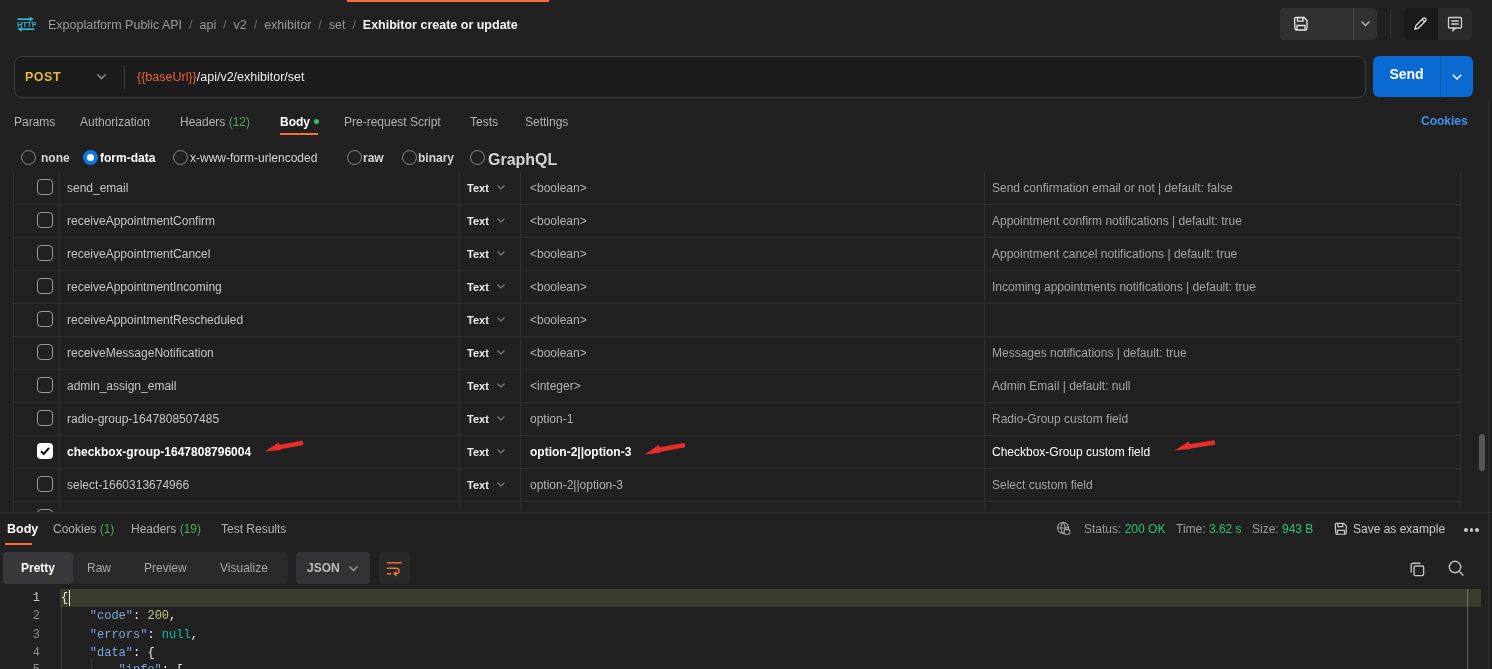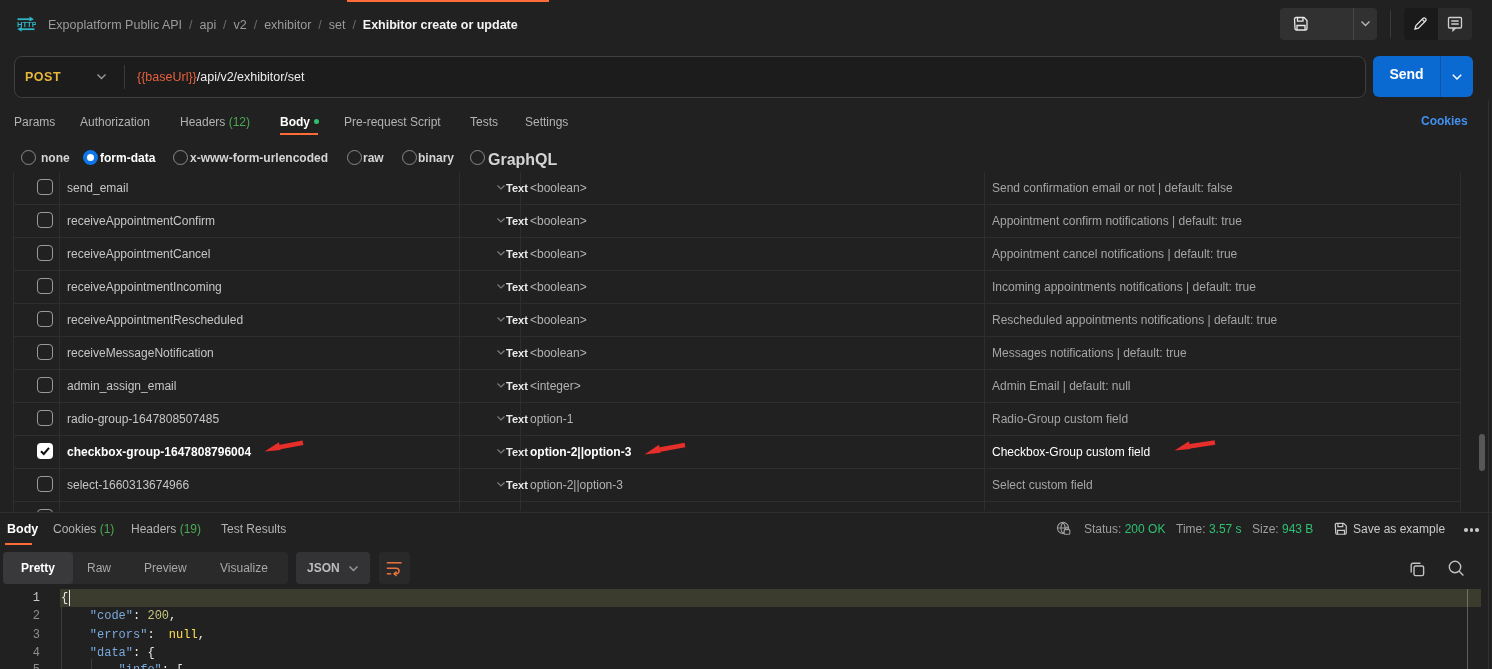--- a/index.html
+++ b/index.html
@@ -2,27 +2,27 @@
 <html><head>
 <meta charset="utf-8">
 <style>
   * { margin:0; padding:0; box-sizing:border-box; }
   html,body { width:1492px; height:669px; background:#212121; overflow:hidden;
     font-family:"Liberation Sans", sans-serif; }
   .abs { position:absolute; }
   #stage { position:relative; width:1492px; height:669px; }
   .cb { position:absolute; left:37px; width:16px; height:16px; border:1.5px solid #9a9a9a; border-radius:4px; }
   .key { position:absolute; left:67px; font-size:12px; color:#c6c6c6; white-space:nowrap; }
-  .typ { position:absolute; left:467px; font-size:11px; font-weight:bold; color:#ececec;margin-left:39px; }
+  .typ { position:absolute; left:467px; font-size:11px; font-weight:bold; color:#ececec; }
   .tch { position:absolute; left:496px; }
   .val { position:absolute; left:530px; font-size:12px; color:#b3b3b3; white-space:nowrap; }
   .dsc { position:absolute; left:992px; font-size:12px; color:#a5a5a5; white-space:nowrap; }
   .ln { position:absolute; width:40px; text-align:right; font:12px "Liberation Mono", monospace; color:#8f8f8f; }
   .cl { position:absolute; left:61px; font:12px "Liberation Mono", monospace; color:#e8e8e8; white-space:pre; }
-  .k { color:#7ba9dc; } .n { color:#c6c77e; } .u { color:#fde047;margin-left:7px; }
+  .k { color:#7ba9dc; } .n { color:#c6c77e; } .u { color:#14b8a6; }
 </style>
 </head>
 <body>
 <div id="stage">
 
   <div class="abs" style="left:347px;top:0;width:202px;height:2px;background:#ff6c37;"></div>
 
   <svg class="abs" style="left:16px;top:15px;" width="20" height="19" viewBox="0 0 20 19">
     <g stroke="#2eb4c5" fill="none" stroke-width="1.8">
       <path d="M1.5 4.2 H15"></path>
@@ -85,21 +85,21 @@
   <div class="abs" style="left:344px;top:115px;font-size:12px;color:#b3b3b3;">Pre-request Script</div>
   <div class="abs" style="left:470px;top:115px;font-size:12px;color:#b3b3b3;">Tests</div>
   <div class="abs" style="left:525px;top:115px;font-size:12px;color:#b3b3b3;">Settings</div>
   <div class="abs" style="left:1421px;top:114px;font-size:12px;font-weight:600;color:#4090f0;">Cookies</div>
 
   <div class="abs" style="left:21px;top:150px;width:15px;height:15px;border-radius:50%;border:1.5px solid #8a8a8a;"></div>
   <div class="abs" style="left:41px;top:151px;font-size:12px;font-weight:600;color:#d4d4d4;">none</div>
   <div class="abs" style="left:83px;top:150px;width:15px;height:15px;border-radius:50%;background:#fff;border:4.6px solid #0d76e8;"></div>
   <div class="abs" style="left:100px;top:151px;font-size:12px;font-weight:600;color:#fff;">form-data</div>
   <div class="abs" style="left:173px;top:150px;width:15px;height:15px;border-radius:50%;border:1.5px solid #8a8a8a;"></div>
-  <div class="abs" style="left:190px;top:151px;font-size:12px;font-weight:700;color:#d4d4d4;">x-www-form-urlencoded</div>
+  <div class="abs" style="left:190px;top:151px;font-size:12px;font-weight:400;color:#d4d4d4;">x-www-form-urlencoded</div>
   <div class="abs" style="left:347px;top:150px;width:15px;height:15px;border-radius:50%;border:1.5px solid #8a8a8a;"></div>
   <div class="abs" style="left:363px;top:151px;font-size:12px;font-weight:600;color:#d4d4d4;">raw</div>
   <div class="abs" style="left:402px;top:150px;width:15px;height:15px;border-radius:50%;border:1.5px solid #8a8a8a;"></div>
   <div class="abs" style="left:418px;top:151px;font-size:12px;font-weight:600;color:#d4d4d4;">binary</div>
   <div class="abs" style="left:470px;top:150px;width:15px;height:15px;border-radius:50%;border:1.5px solid #8a8a8a;"></div>
   <div class="abs" style="left:488px;top:151px;font-size:16px;font-weight:600;color:#d4d4d4;">GraphQL</div>
 
   <div id="tbl" class="abs" style="left:0;top:171px;width:1492px;height:341px;overflow:hidden;">
 
     <div class="abs" style="left:13px;top:1px;width:1px;height:339px;background:#2e2e2e;"></div>
@@ -154,21 +154,20 @@
       </svg>
       <div class="val" style="top:108.5px;">&lt;boolean&gt;</div>
       <div class="dsc" style="top:108.5px;">Incoming appointments notifications | default: true</div>
     <div class="cb" style="top:140px;"></div>
     <div class="key" style="top:141.5px;">receiveAppointmentRescheduled</div>
       <div class="typ" style="top:142.5px;">Text</div>
       <svg class="tch" style="top:145px;" width="10" height="7" viewBox="0 0 10 7">
         <path d="M1.5 1.5 L5 5 L8.5 1.5" stroke="#7d7d7d" stroke-width="1.2" fill="none"></path>
       </svg>
       <div class="val" style="top:141.5px;">&lt;boolean&gt;</div>
-      <div class="dsc" style="top:141.5px;">Rescheduled appointments notifications | default: true</div>
     <div class="cb" style="top:173px;"></div>
     <div class="key" style="top:174.5px;">receiveMessageNotification</div>
       <div class="typ" style="top:175.5px;">Text</div>
       <svg class="tch" style="top:178px;" width="10" height="7" viewBox="0 0 10 7">
         <path d="M1.5 1.5 L5 5 L8.5 1.5" stroke="#7d7d7d" stroke-width="1.2" fill="none"></path>
       </svg>
       <div class="val" style="top:174.5px;">&lt;boolean&gt;</div>
       <div class="dsc" style="top:174.5px;">Messages notifications | default: true</div>
     <div class="cb" style="top:206px;"></div>
     <div class="key" style="top:207.5px;">admin_assign_email</div>
@@ -231,21 +230,21 @@
   <div class="abs" style="left:131px;top:522px;font-size:12px;color:#b3b3b3;">Headers <span style="color:#4ca854;">(19)</span></div>
   <div class="abs" style="left:221px;top:522px;font-size:12px;color:#b3b3b3;">Test Results</div>
 
   <svg class="abs" style="left:1056px;top:521px;" width="15" height="15" viewBox="0 0 15 15" fill="none" stroke="#9d9d9d" stroke-width="1.1">
     <circle cx="7" cy="7" r="5.6"></circle>
     <path d="M1.4 7 h11.2 M7 1.4 a8.5 8.5 0 0 1 0 11.2 M7 1.4 a8.5 8.5 0 0 0 0 11.2"></path>
     <rect x="8.2" y="8.6" width="5.6" height="4.6" rx="0.8" fill="#212121" stroke="#9d9d9d"></rect>
     <path d="M9.6 8.6 v-1.2 a1.4 1.4 0 0 1 2.8 0 v1.2"></path>
   </svg>
   <div class="abs" style="left:1084px;top:522px;font-size:12px;color:#9d9d9d;">Status: <span style="color:#2ec071;">200 OK</span></div>
-  <div class="abs" style="left:1176px;top:522px;font-size:12px;color:#9d9d9d;">Time: <span style="color:#2ec071;">3.57 s</span></div>
+  <div class="abs" style="left:1176px;top:522px;font-size:12px;color:#9d9d9d;">Time: <span style="color:#2ec071;">3.62 s</span></div>
   <div class="abs" style="left:1252px;top:522px;font-size:12px;color:#9d9d9d;">Size: <span style="color:#2ec071;">943 B</span></div>
   <svg class="abs" style="left:1334px;top:522px;" width="14" height="14" viewBox="0 0 16 16" fill="none" stroke="#c9c9c9" stroke-width="1.4">
     <path d="M1.5 3 a1.5 1.5 0 0 1 1.5-1.5 h8 l3 3 v8 a1.5 1.5 0 0 1-1.5 1.5 h-9 a1.5 1.5 0 0 1-1.5-1.5 z"></path>
     <path d="M4.5 1.8 v3.4 h5.5 v-3.4"></path>
     <path d="M4 14 v-4.5 h8 V14"></path>
   </svg>
   <div class="abs" style="left:1353px;top:522px;font-size:12px;color:#c9c9c9;">Save as example</div>
   <div class="abs" style="left:1464px;top:528px;width:3.5px;height:3.5px;border-radius:50%;background:#c4c4c4;"></div>
   <div class="abs" style="left:1469.5px;top:528px;width:3.5px;height:3.5px;border-radius:50%;background:#c4c4c4;"></div>
   <div class="abs" style="left:1475px;top:528px;width:3.5px;height:3.5px;border-radius:50%;background:#c4c4c4;"></div>

